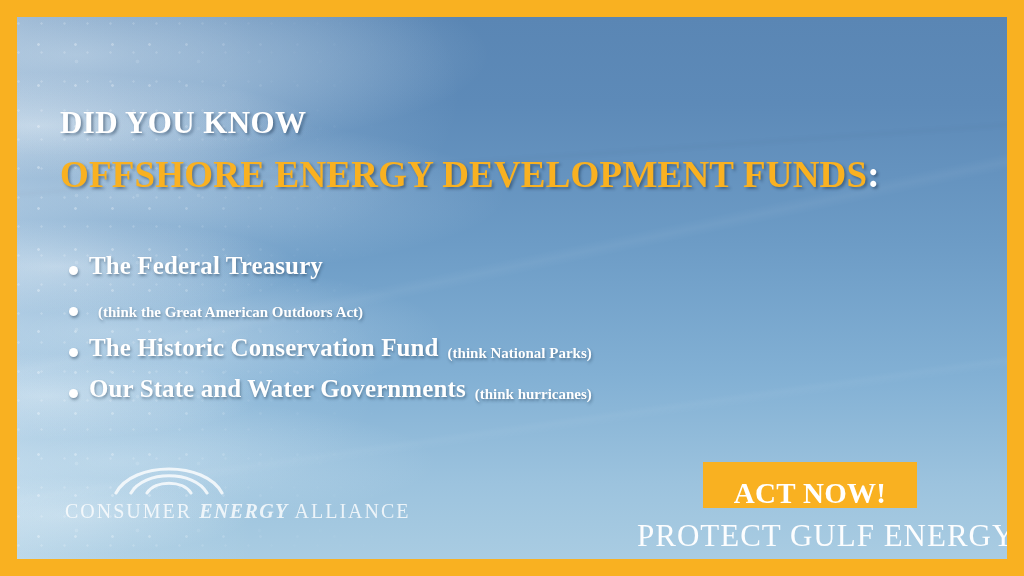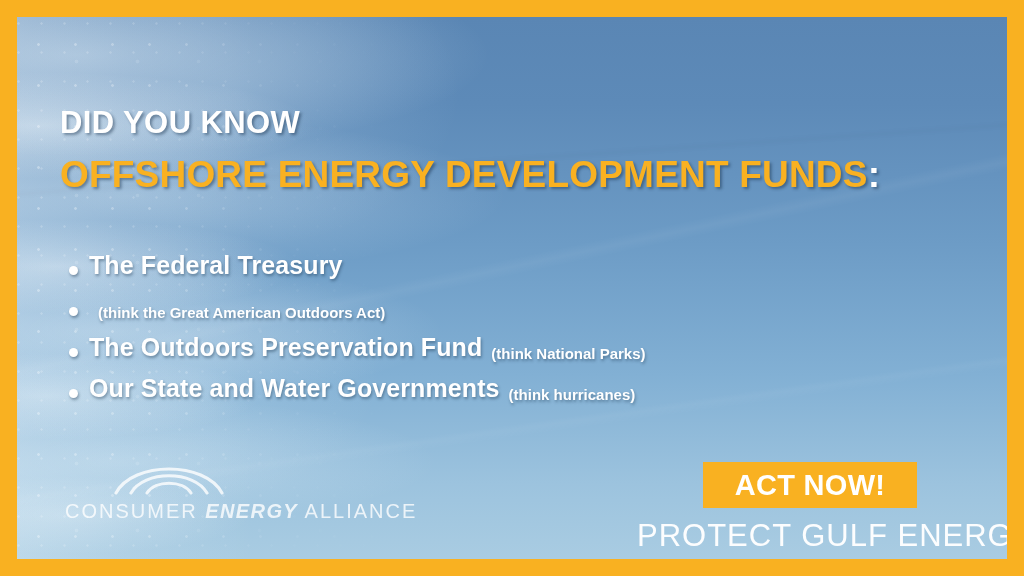--- a/index.html
+++ b/index.html
@@ -79,20 +79,21 @@
     opacity: .28;
     background:
       linear-gradient(168deg, rgba(255,255,255,0) 46%, rgba(255,255,255,.16) 47.2%, rgba(255,255,255,0) 48.4%),
       linear-gradient(172deg, rgba(255,255,255,0) 70%, rgba(255,255,255,.13) 70.8%, rgba(255,255,255,0) 72%),
       linear-gradient(176deg, rgba(0,0,0,0) 28%, rgba(0,0,0,.05) 29%, rgba(0,0,0,0) 30%);
   }
 
   .content {
     position: absolute;
     inset: 0;
+    font-family: Liberation Serif, serif;
   }
 
   
   .headline {
     position: absolute;
     left: 43px;
     top: 90px;
     width: 900px;
   }
   .kicker {
@@ -190,21 +191,21 @@
 
   
   .cta-button {
     position: absolute;
     left: 686px;
     top: 445px;
     width: 214px;
     height: 46px;
     background: #f9b121;
     display: flex;
-    align-items: center;
+    align-items: flex-end;
     justify-content: center;
     cursor: pointer;
   }
   .cta-button span {
     font-size: 29px;
     font-weight: 700;
     color: #ffffff;
     letter-spacing: .3px;
     line-height: 1;
   }
@@ -242,21 +243,21 @@
           <span class="dot"></span>
           <span class="bullet-main">The Federal Treasury</span>
           <span class="bullet-note"></span>
         </div>
         <div class="bullet-row">
           <span class="dot"></span>
           <span class="bullet-note">(think the Great American Outdoors Act)</span>
         </div>
         <div class="bullet-row">
           <span class="dot"></span>
-          <span class="bullet-main">The Outdoors Preservation Fund</span>
+          <span class="bullet-main">The Historic Conservation Fund</span>
           <span class="bullet-note">(think National Parks)</span>
         </div>
         <div class="bullet-row">
           <span class="dot"></span>
           <span class="bullet-main">Our State and Water Governments</span>
           <span class="bullet-note">(think hurricanes)</span>
         </div>
       </div>
 
       <div class="logo">

